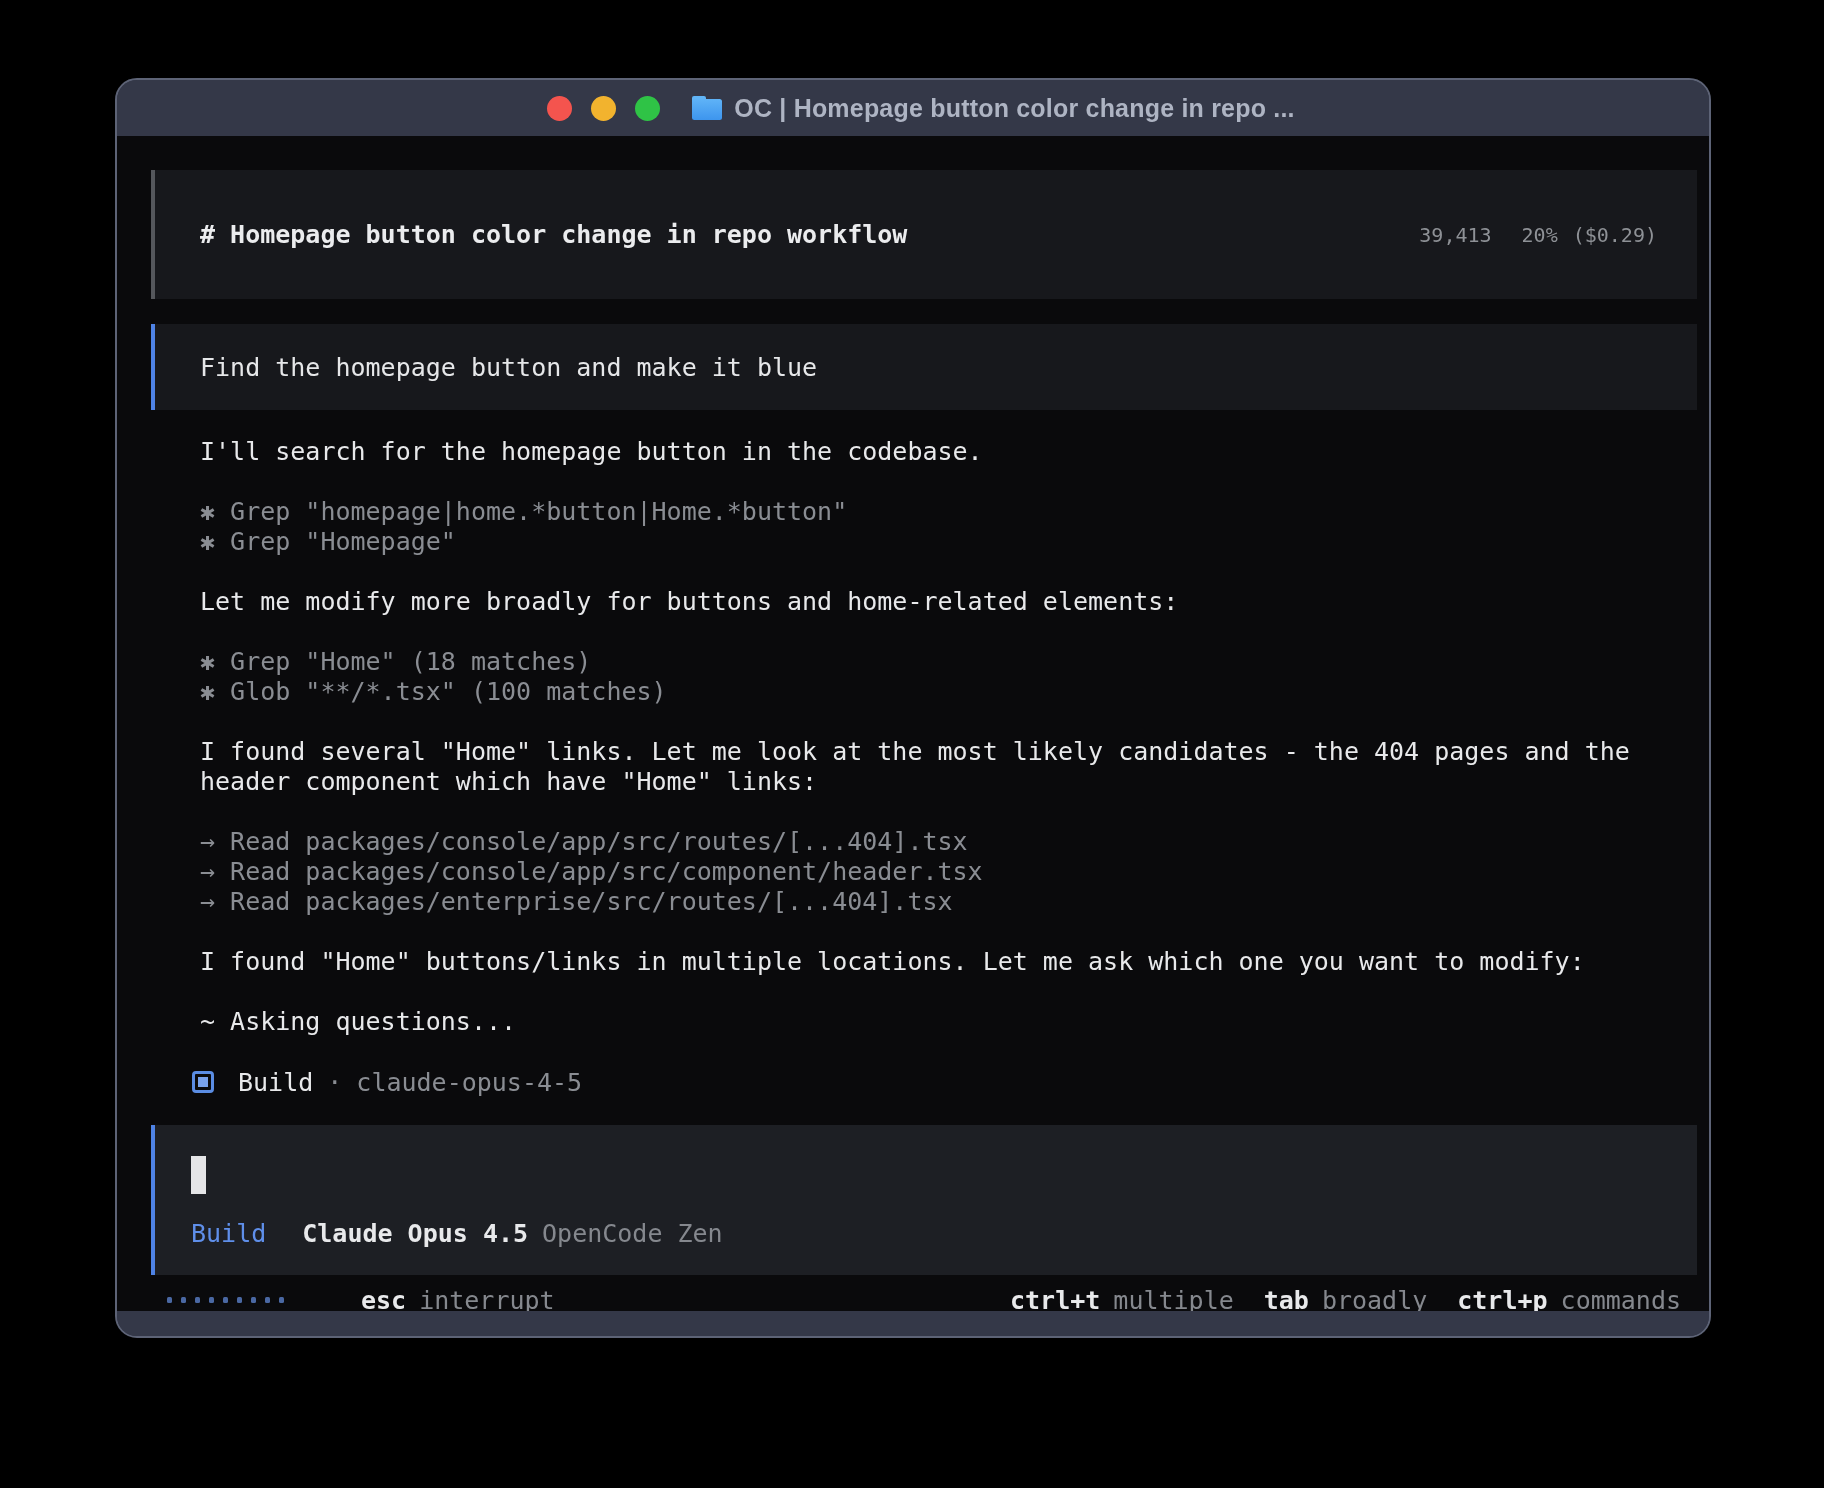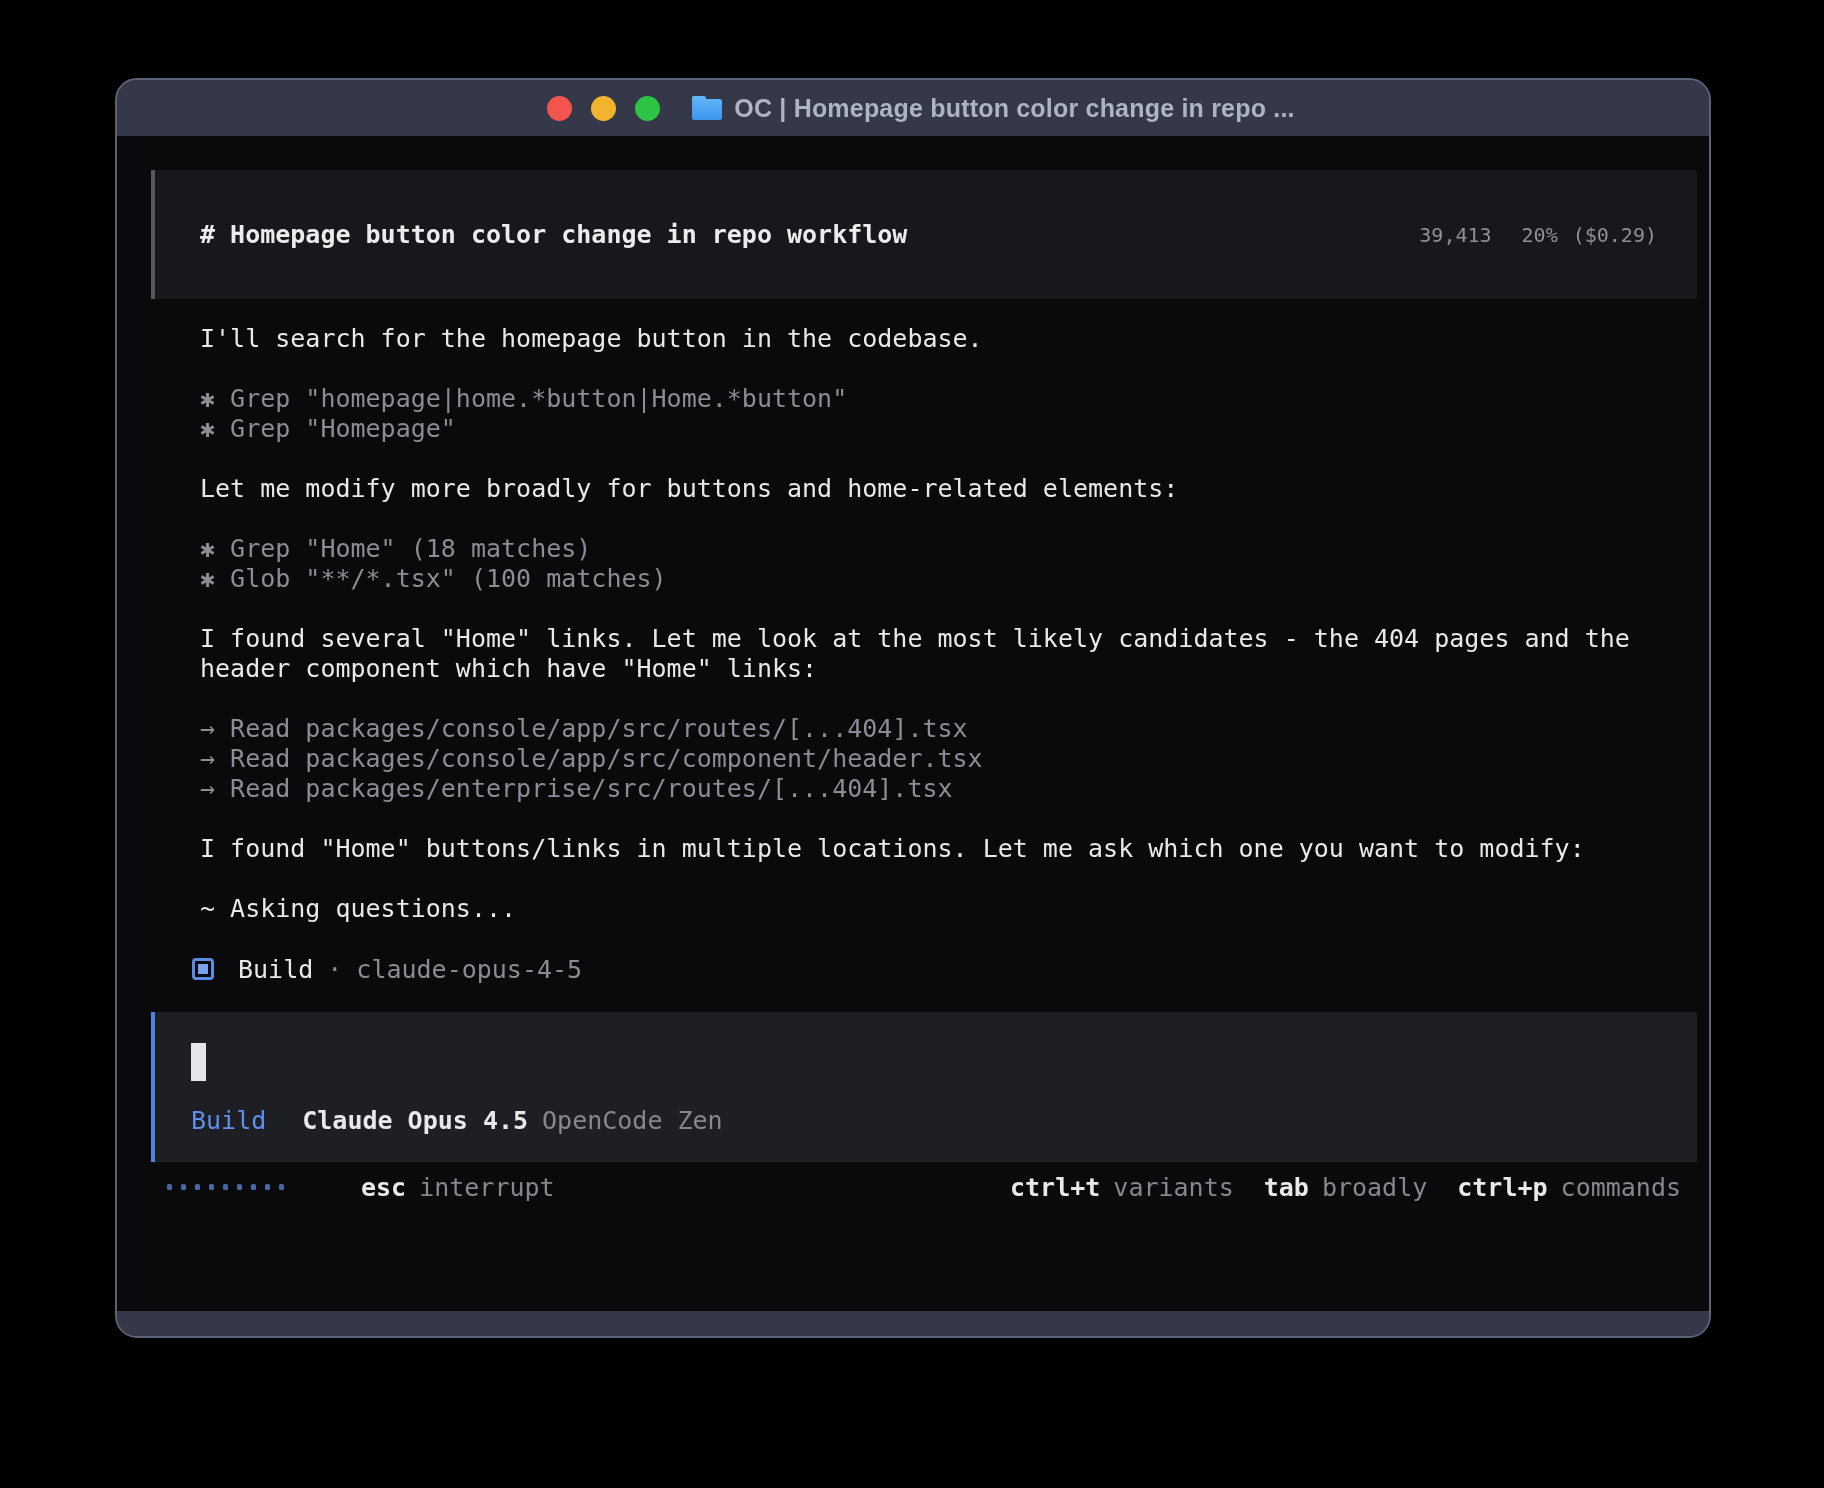--- a/index.html
+++ b/index.html
@@ -125,20 +125,23 @@
 
     <div class="panel header-panel">
       <div class="header-title"># Homepage button color change in repo workflow</div>
       <div class="header-stats">
         <span class="tokens">39,413</span>
         <span class="pct">20%</span>
         <span class="cost">($0.29)</span>
       </div>
     </div>
 
+    <div class="panel user-panel">
+      <span>Find the homepage button and make it blue</span>
+    </div>
 
     <div class="transcript">
       <div class="block">
         <div class="line text">I'll search for the homepage button in the codebase.</div>
       </div>
       <div class="block">
         <div class="line tool">✱ Grep "homepage|home.*button|Home.*button"</div>
         <div class="line tool">✱ Grep "Homepage"</div>
       </div>
       <div class="block">
@@ -197,21 +200,21 @@
             <span class="dot"></span>
           </div>
         <div class="shortcut">
           <span class="key">esc</span>
           <span class="label">interrupt</span>
         </div>
       </div>
       <div class="status-right">
         <div class="shortcut">
           <span class="key">ctrl+t</span>
-          <span class="label">variants</span>
+          <span class="label">multiple</span>
         </div>
         <div class="shortcut">
           <span class="key">tab</span>
           <span class="label">broadly</span>
         </div>
         <div class="shortcut">
           <span class="key">ctrl+p</span>
           <span class="label">commands</span>
         </div>
       </div>

